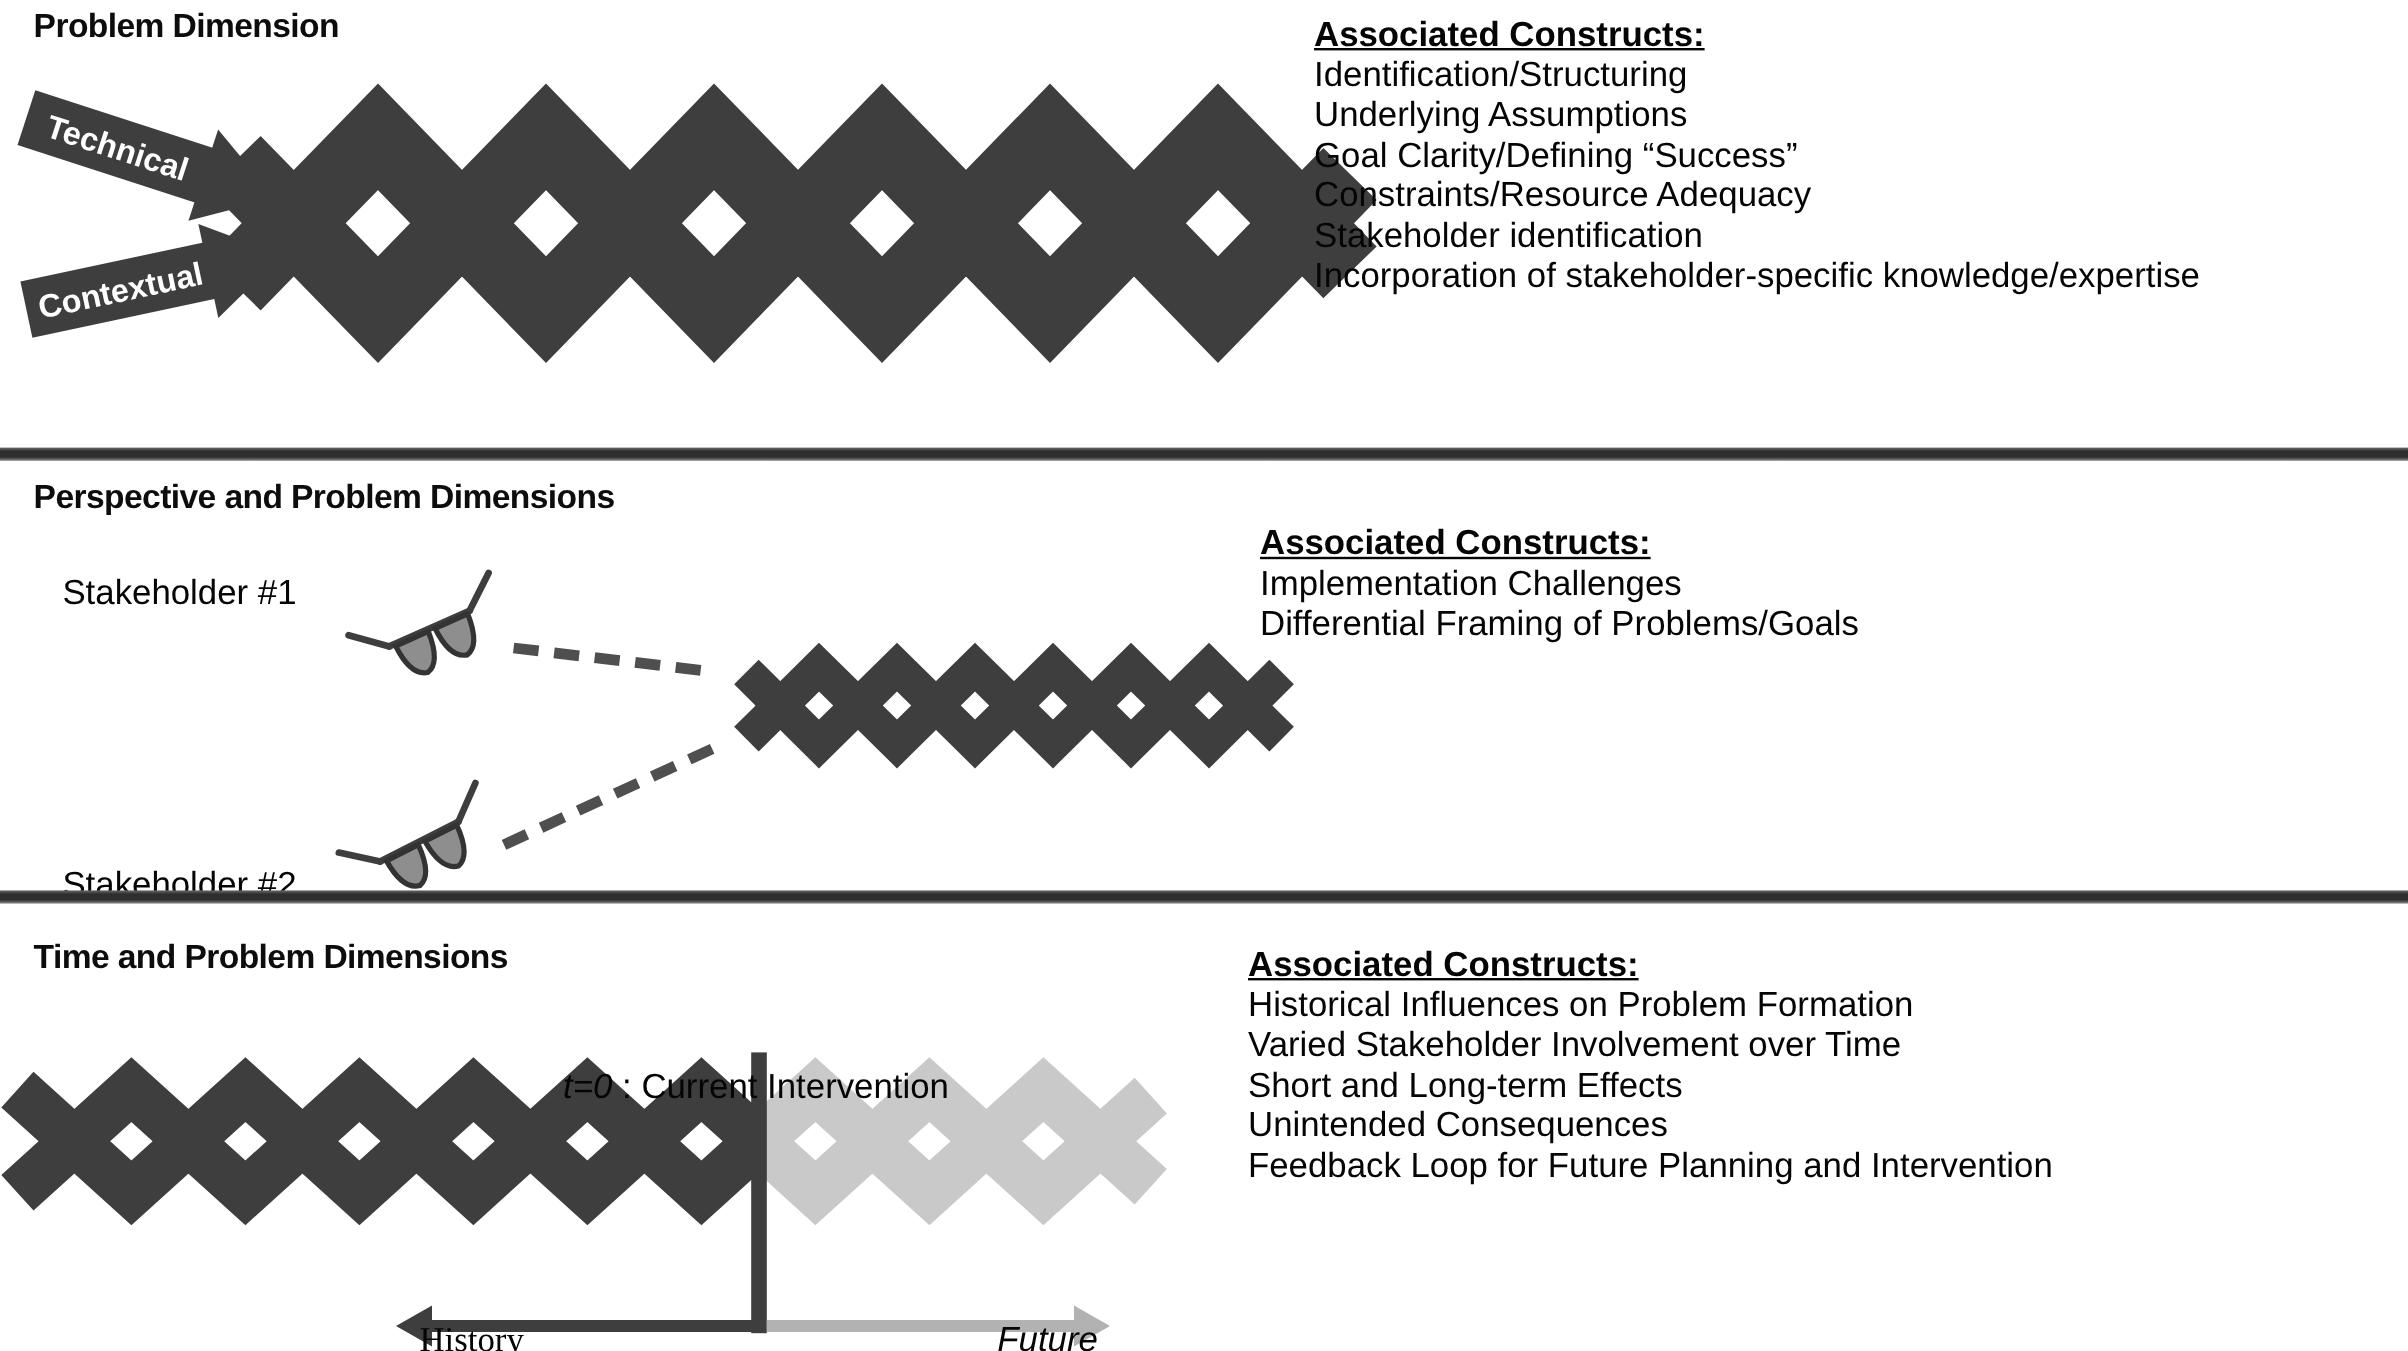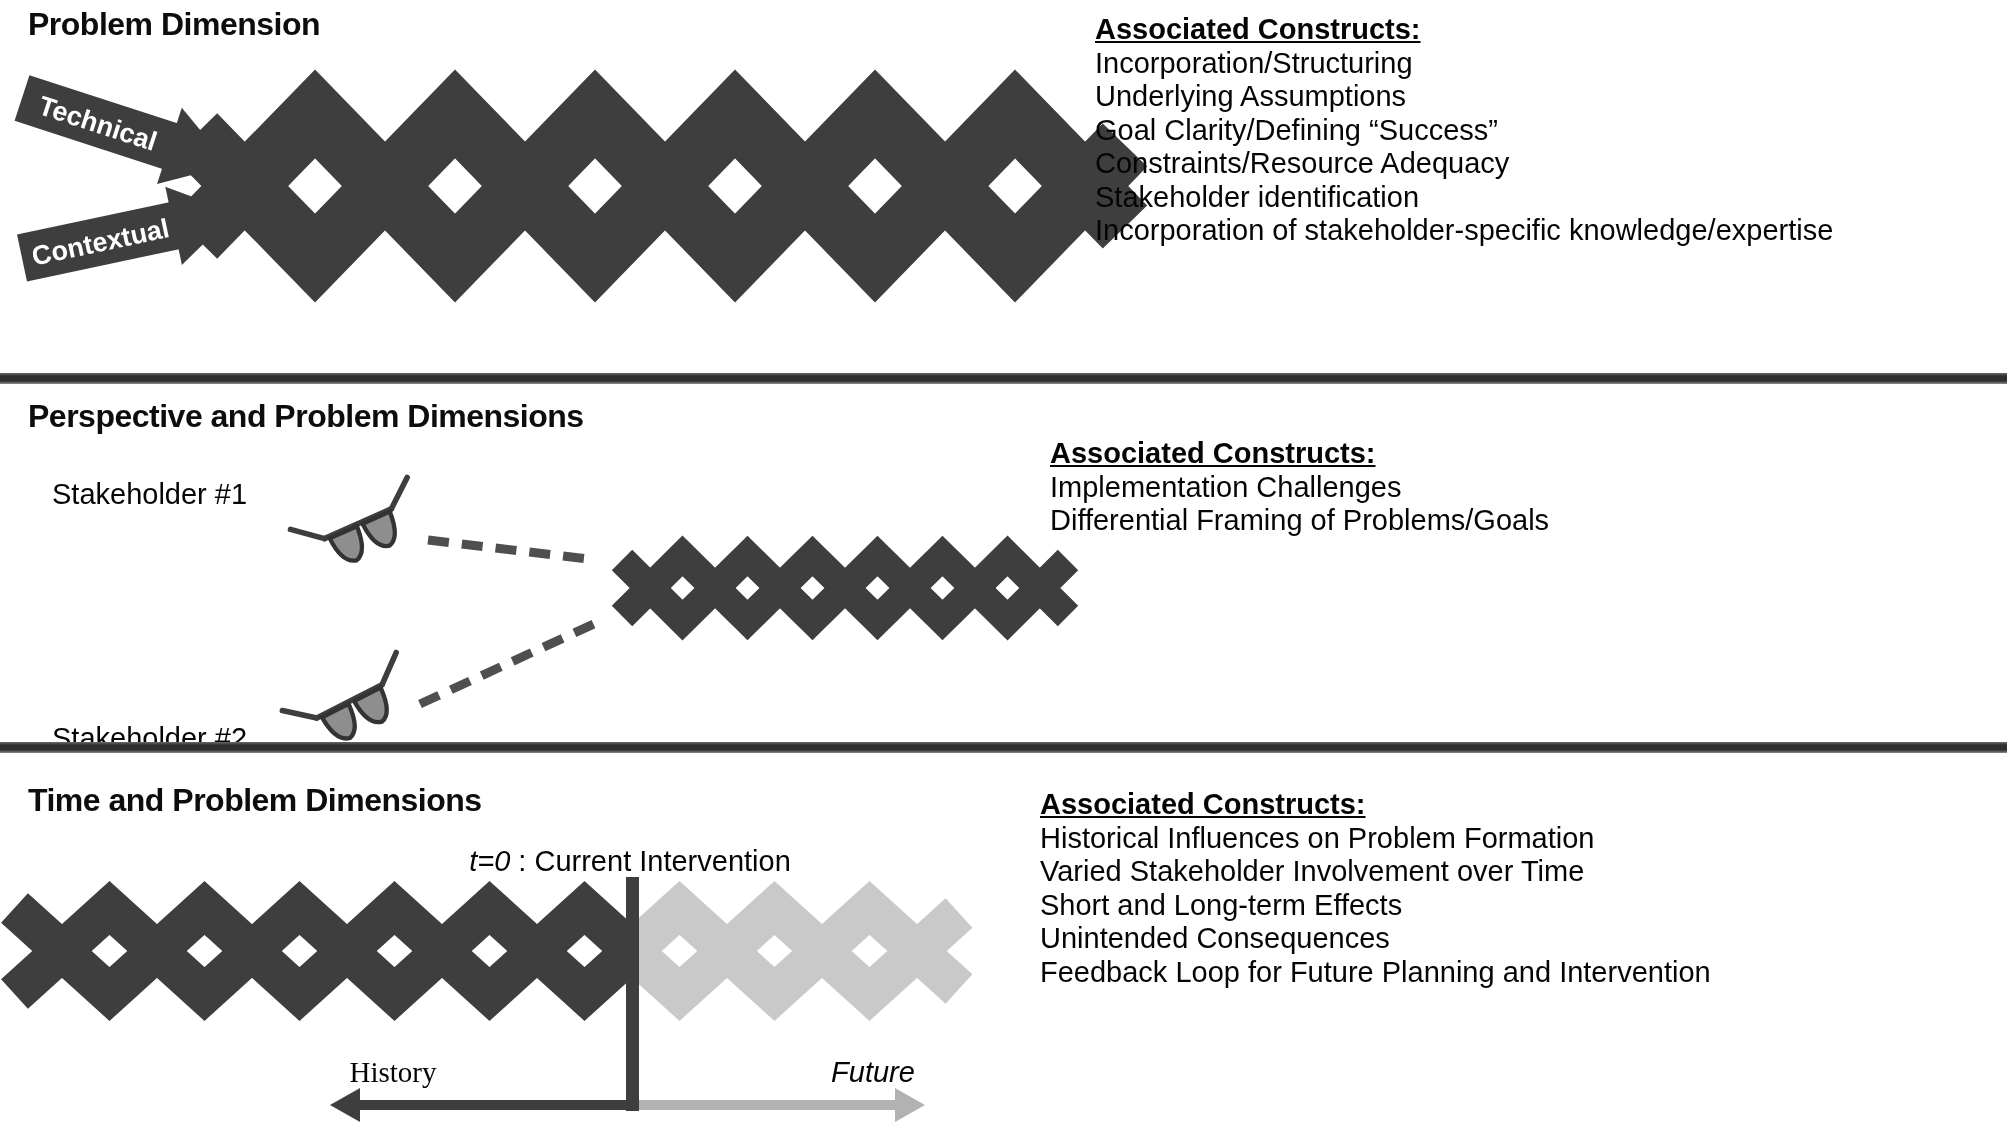--- a/index.html
+++ b/index.html
@@ -1,24 +1,24 @@
 <!DOCTYPE html>
 <html><head>
 <meta charset="utf-8">
 <style>
   html,body{margin:0;padding:0;background:#ffffff;}
   body{width:2007px;height:1126px;font-family:"Liberation Sans",sans-serif;color:#000;}
   .canvas{position:relative;width:2007px;height:1126px;overflow:hidden;background:#fff;}
   .layer{position:absolute;left:0;top:0;}
-  .sec-title{position:absolute;left:28px;font-weight:bold;font-size:32px;letter-spacing:-0.5px;color:#0d0d0d;white-space:nowrap;}
+  .sec-title{position:absolute;left:28px;font-weight:bold;font-size:28px;letter-spacing:-0.5px;color:#0d0d0d;white-space:nowrap;}
   .col{position:absolute;font-size:29px;line-height:33.5px;color:#050505;}
   .col-header{font-weight:bold;text-decoration:underline;}
   .col-item{white-space:nowrap;}
   .plain-label{position:absolute;font-size:29px;color:#050505;white-space:nowrap;}
-  .center-label{position:absolute;font-size:29px;color:#050505;text-align:center;white-space:nowrap;}
+  .center-label{position:absolute;font-size:29px;color:#050505;text-align:center;white-space:nowrap;margin-top:45px;}
   .divider{position:absolute;left:0;width:2007px;height:11px;background:linear-gradient(to bottom,#6a6a6a 0%,#2e2e2e 28%,#2e2e2e 72%,#8d8d8d 100%);}
   .t0 i{font-style:italic;}
 </style>
 </head>
 <body>
 
 <div class="canvas">
 
   <svg class="layer" width="2007" height="1126" viewBox="0 0 2007 1126">
     <defs>
@@ -90,21 +90,21 @@
     <g>
       <rect x="639" y="1100" width="258" height="10" fill="#b2b2b2"></rect>
       <polygon points="895,1088 895,1122 925,1105" fill="#b2b2b2"></polygon>
     </g>
   </svg>
 
   <div class="sec-title" style="top:6px;">Problem Dimension</div>
 
   <div class="col" style="left:1095px;top:13px;width:912px;">
     <div class="col-header">Associated Constructs:</div>
-    <div class="col-item">Incorporation/Structuring</div>
+    <div class="col-item">Identification/Structuring</div>
     <div class="col-item">Underlying Assumptions</div>
     <div class="col-item">Goal Clarity/Defining “Success”</div>
     <div class="col-item">Constraints/Resource Adequacy</div>
     <div class="col-item">Stakeholder identification</div>
     <div class="col-item">Incorporation of stakeholder-specific knowledge/expertise</div>
   </div>
 
   <div class="divider" style="top:373px;"></div>
 
   <div class="sec-title" style="top:398px;">Perspective and Problem Dimensions</div>

